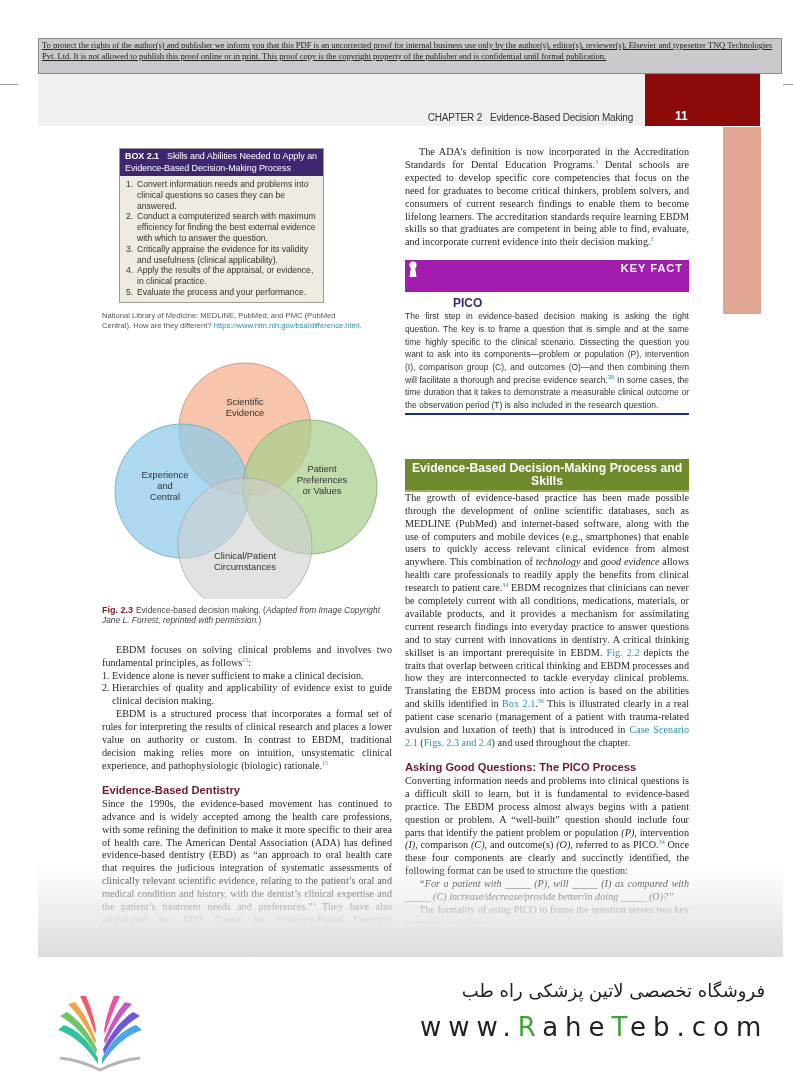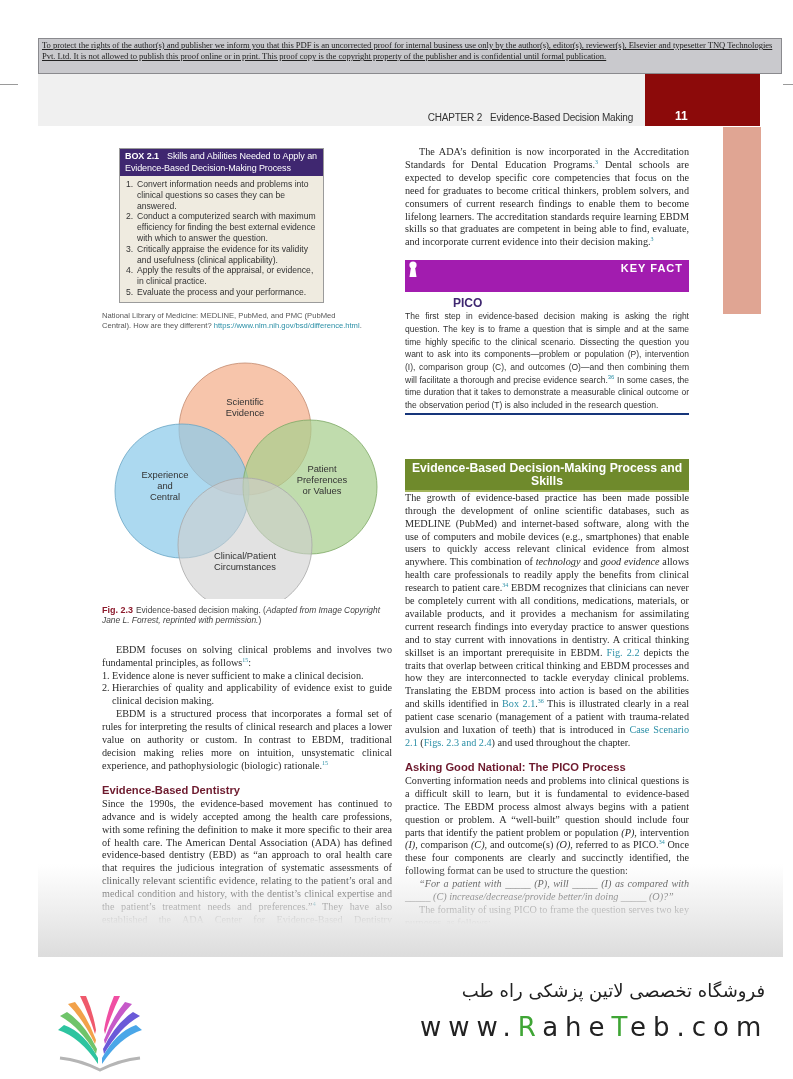--- a/index.html
+++ b/index.html
@@ -237,21 +237,21 @@
         </svg>
         <span>KEY FACT</span>
       </div>
       <div class="kf-title">PICO</div>
       <p class="kf-body"><span>The first step in evidence-based decision making is asking the right question. The key is to frame a question that is simple and at the same time highly specific to the clinical scenario. Dissecting the question you want to ask into its components—problem or population (P), intervention (I), comparison group (C), and outcomes (O)—and then combining them will facilitate a thorough and precise evidence search.</span><sup>36</sup><span> In some cases, the time duration that it takes to demonstrate a measurable clinical outcome or the observation period (T) is also included in the research question.</span></p>
     </div>
 
     <h2 class="green-h">Evidence-Based Decision-Making Process and Skills</h2>
     <p class="para-noindent"><span>The growth of evidence-based practice has been made possible through the development of online scientific databases, such as MEDLINE (PubMed) and internet-based software, along with the use of computers and mobile devices (e.g., smartphones) that enable users to quickly access relevant clinical evidence from almost anywhere. This combination of </span><i>technology</i><span> and </span><i>good evidence</i><span> allows health care professionals to readily apply the benefits from clinical research to patient care.</span><sup>34</sup><span> EBDM recognizes that clinicians can never be completely current with all conditions, medications, materials, or available products, and it provides a mechanism for assimilating current research findings into everyday practice to answer questions and to stay current with innovations in dentistry. A critical thinking skillset is an important prerequisite in EBDM. </span><a class="link">Fig. 2.2</a><span> depicts the traits that overlap between critical thinking and EBDM processes and how they are interconnected to tackle everyday clinical problems. Translating the EBDM process into action is based on the abilities and skills identified in </span><a class="link">Box 2.1</a><span>.</span><sup>36</sup><span> This is illustrated clearly in a real patient case scenario (management of a patient with trauma-related avulsion and luxation of teeth) that is introduced in </span><a class="link">Case Scenario 2.1</a><span> (</span><a class="link">Figs. 2.3 and 2.4</a><span>) and used throughout the chapter.</span></p>
 
-    <h3 class="sect-h">Asking Good National: The PICO Process</h3>
+    <h3 class="sect-h">Asking Good Questions: The PICO Process</h3>
     <p class="para-noindent"><span>Converting information needs and problems into clinical questions is a difficult skill to learn, but it is fundamental to evidence-based practice. The EBDM process almost always begins with a patient question or problem. A “well-built” question should include four parts that identify the patient problem or population </span><i>(P)</i><span>, intervention </span><i>(I)</i><span>, comparison </span><i>(C)</i><span>, and outcome(s) </span><i>(O)</i><span>, referred to as PICO.</span><sup>34</sup><span> Once these four components are clearly and succinctly identified, the following format can be used to structure the question:</span></p>
     <p class="quote-line">“For a patient with _____ (P), will _____ (I) as compared with _____ (C) increase/decrease/provide better/in doing _____ (O)?”</p>
     <p class="para">The formality of using PICO to frame the question serves two key purposes, as follows:</p>
   </div>
 
   <div class="bottom-fade"></div>
 </div>
 
 <div class="notice">To protect the rights of the author(s) and publisher we inform you that this PDF is an uncorrected proof for internal business use only by the author(s), editor(s), reviewer(s), Elsevier and typesetter TNQ Technologies Pvt. Ltd. It is not allowed to publish this proof online or in print.  This proof copy is the copyright property of the publisher and is confidential until formal publication.</div>
 

